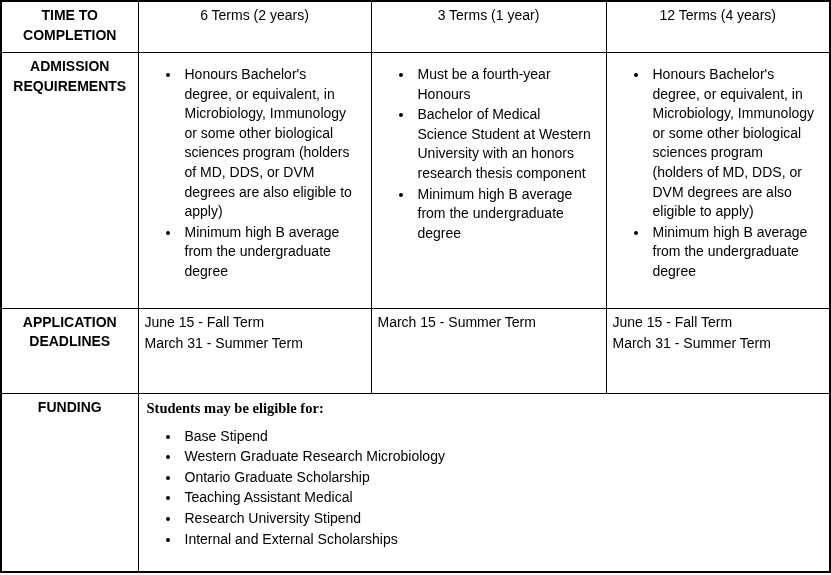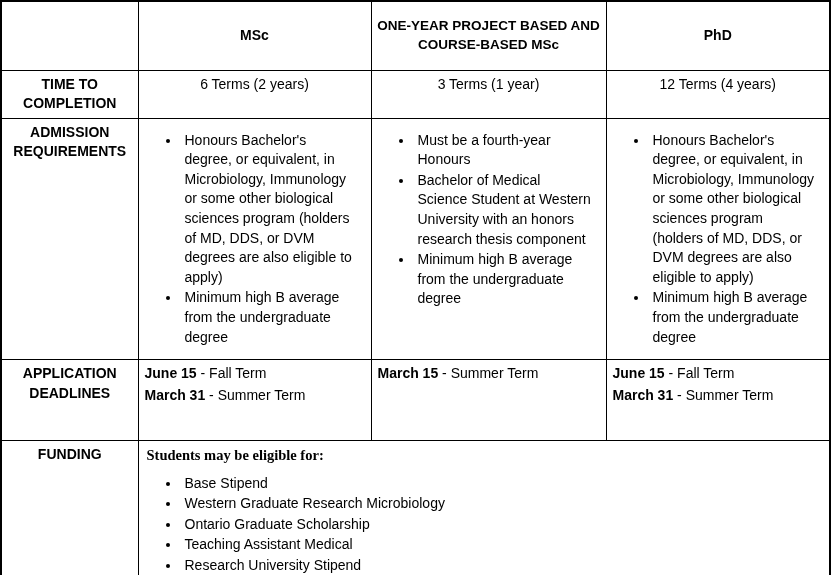--- a/index.html
+++ b/index.html
@@ -65,21 +65,21 @@
   }
   ul.bullets li {
     margin: 0 0 1px 0;
     padding-left: 4px;
   }
   
   .deadline-line {
     margin-bottom: 2px;
   }
   .b {
-    font-weight: bold;
+    font-weight: normal;
   }
   
   .funding-intro {
     font-weight: bold;
     font-size: 14.5px;
     margin: 0 0 2px 2px;
     font-family: Liberation Serif, serif;
   }
 </style>
 </head>
@@ -87,26 +87,20 @@
 
 <table class="cmp">
   <colgroup>
     <col style="width:137px">
     <col style="width:233px">
     <col style="width:235px">
     <col style="width:224px">
   </colgroup>
 
   <tbody>
-      <tr class="header-row" style="height:69px">
-    <td class="label-cell"></td>
-    <td class="program-header">MSc</td>
-    <td class="program-header long">ONE-YEAR PROJECT BASED AND COURSE-BASED MSc</td>
-    <td class="program-header">PhD</td>
-  </tr>
 
   <tr style="height:43px">
     <td class="label-cell">TIME TO COMPLETION</td>
     <td class="center-val">6 Terms (2 years)</td>
     <td class="center-val">3 Terms (1 year)</td>
     <td class="center-val">12 Terms (4 years)</td>
   </tr>
 
   <tr style="height:217px">
     <td class="label-cell">ADMISSION REQUIREMENTS</td>

